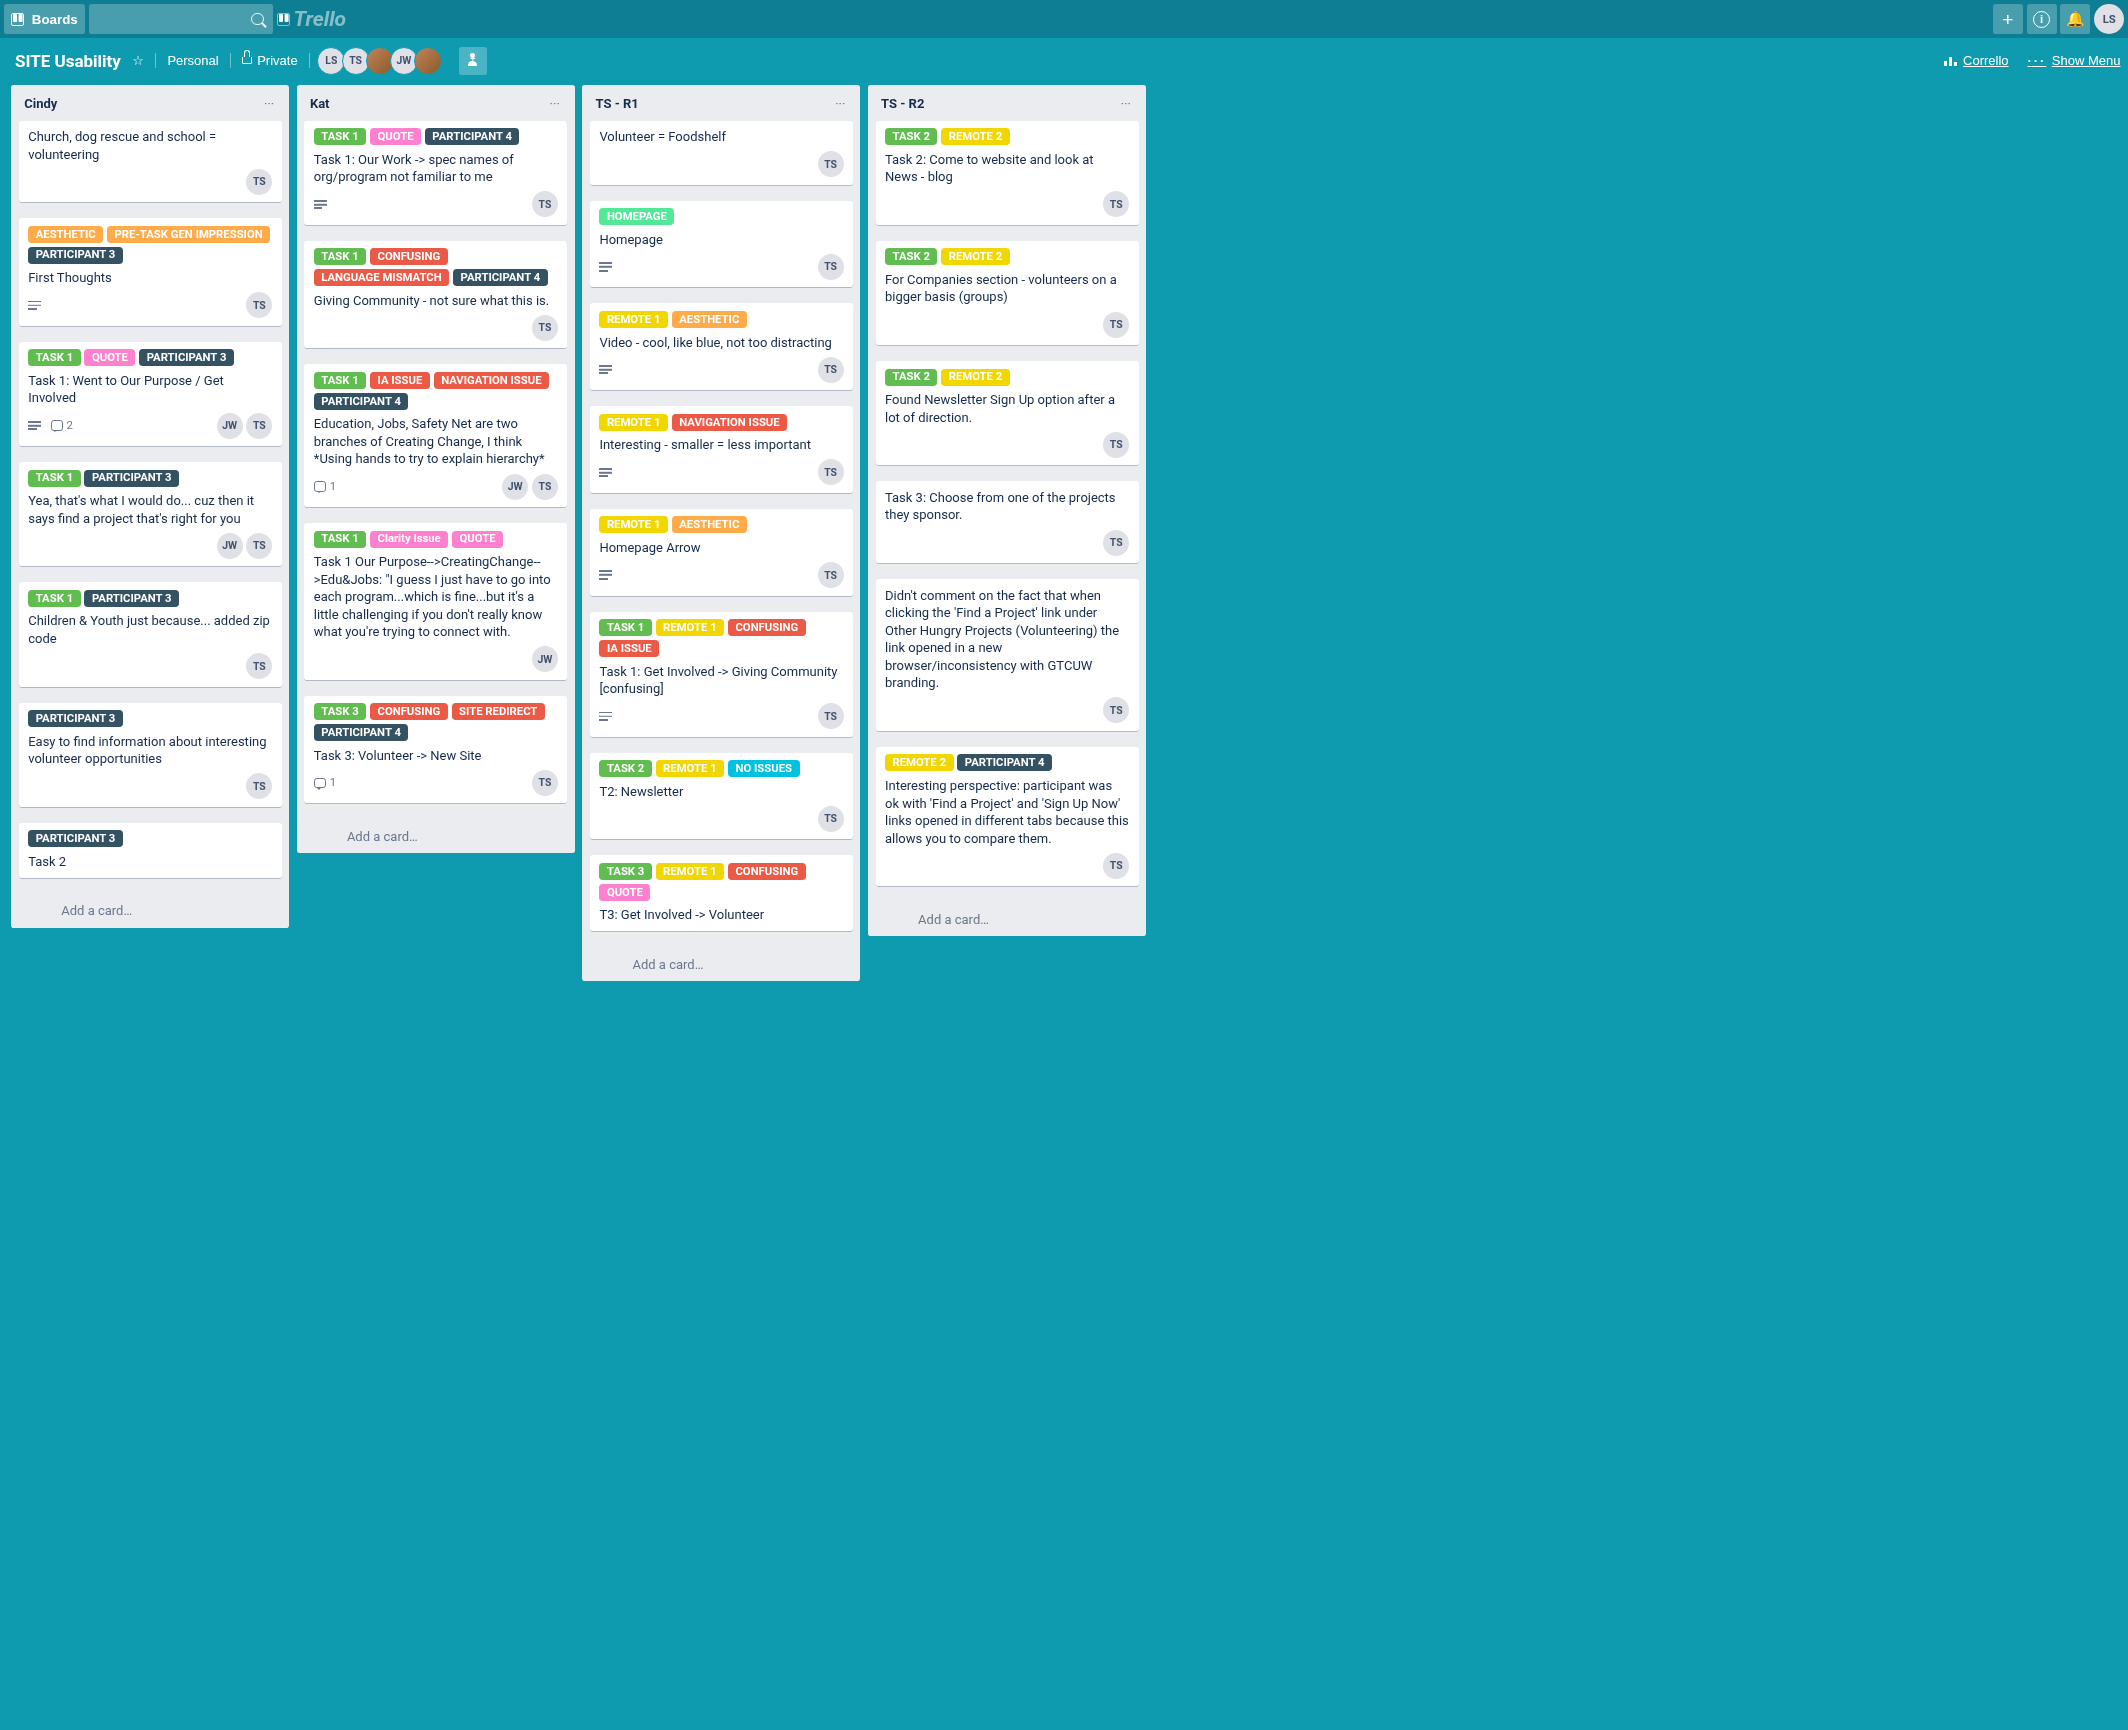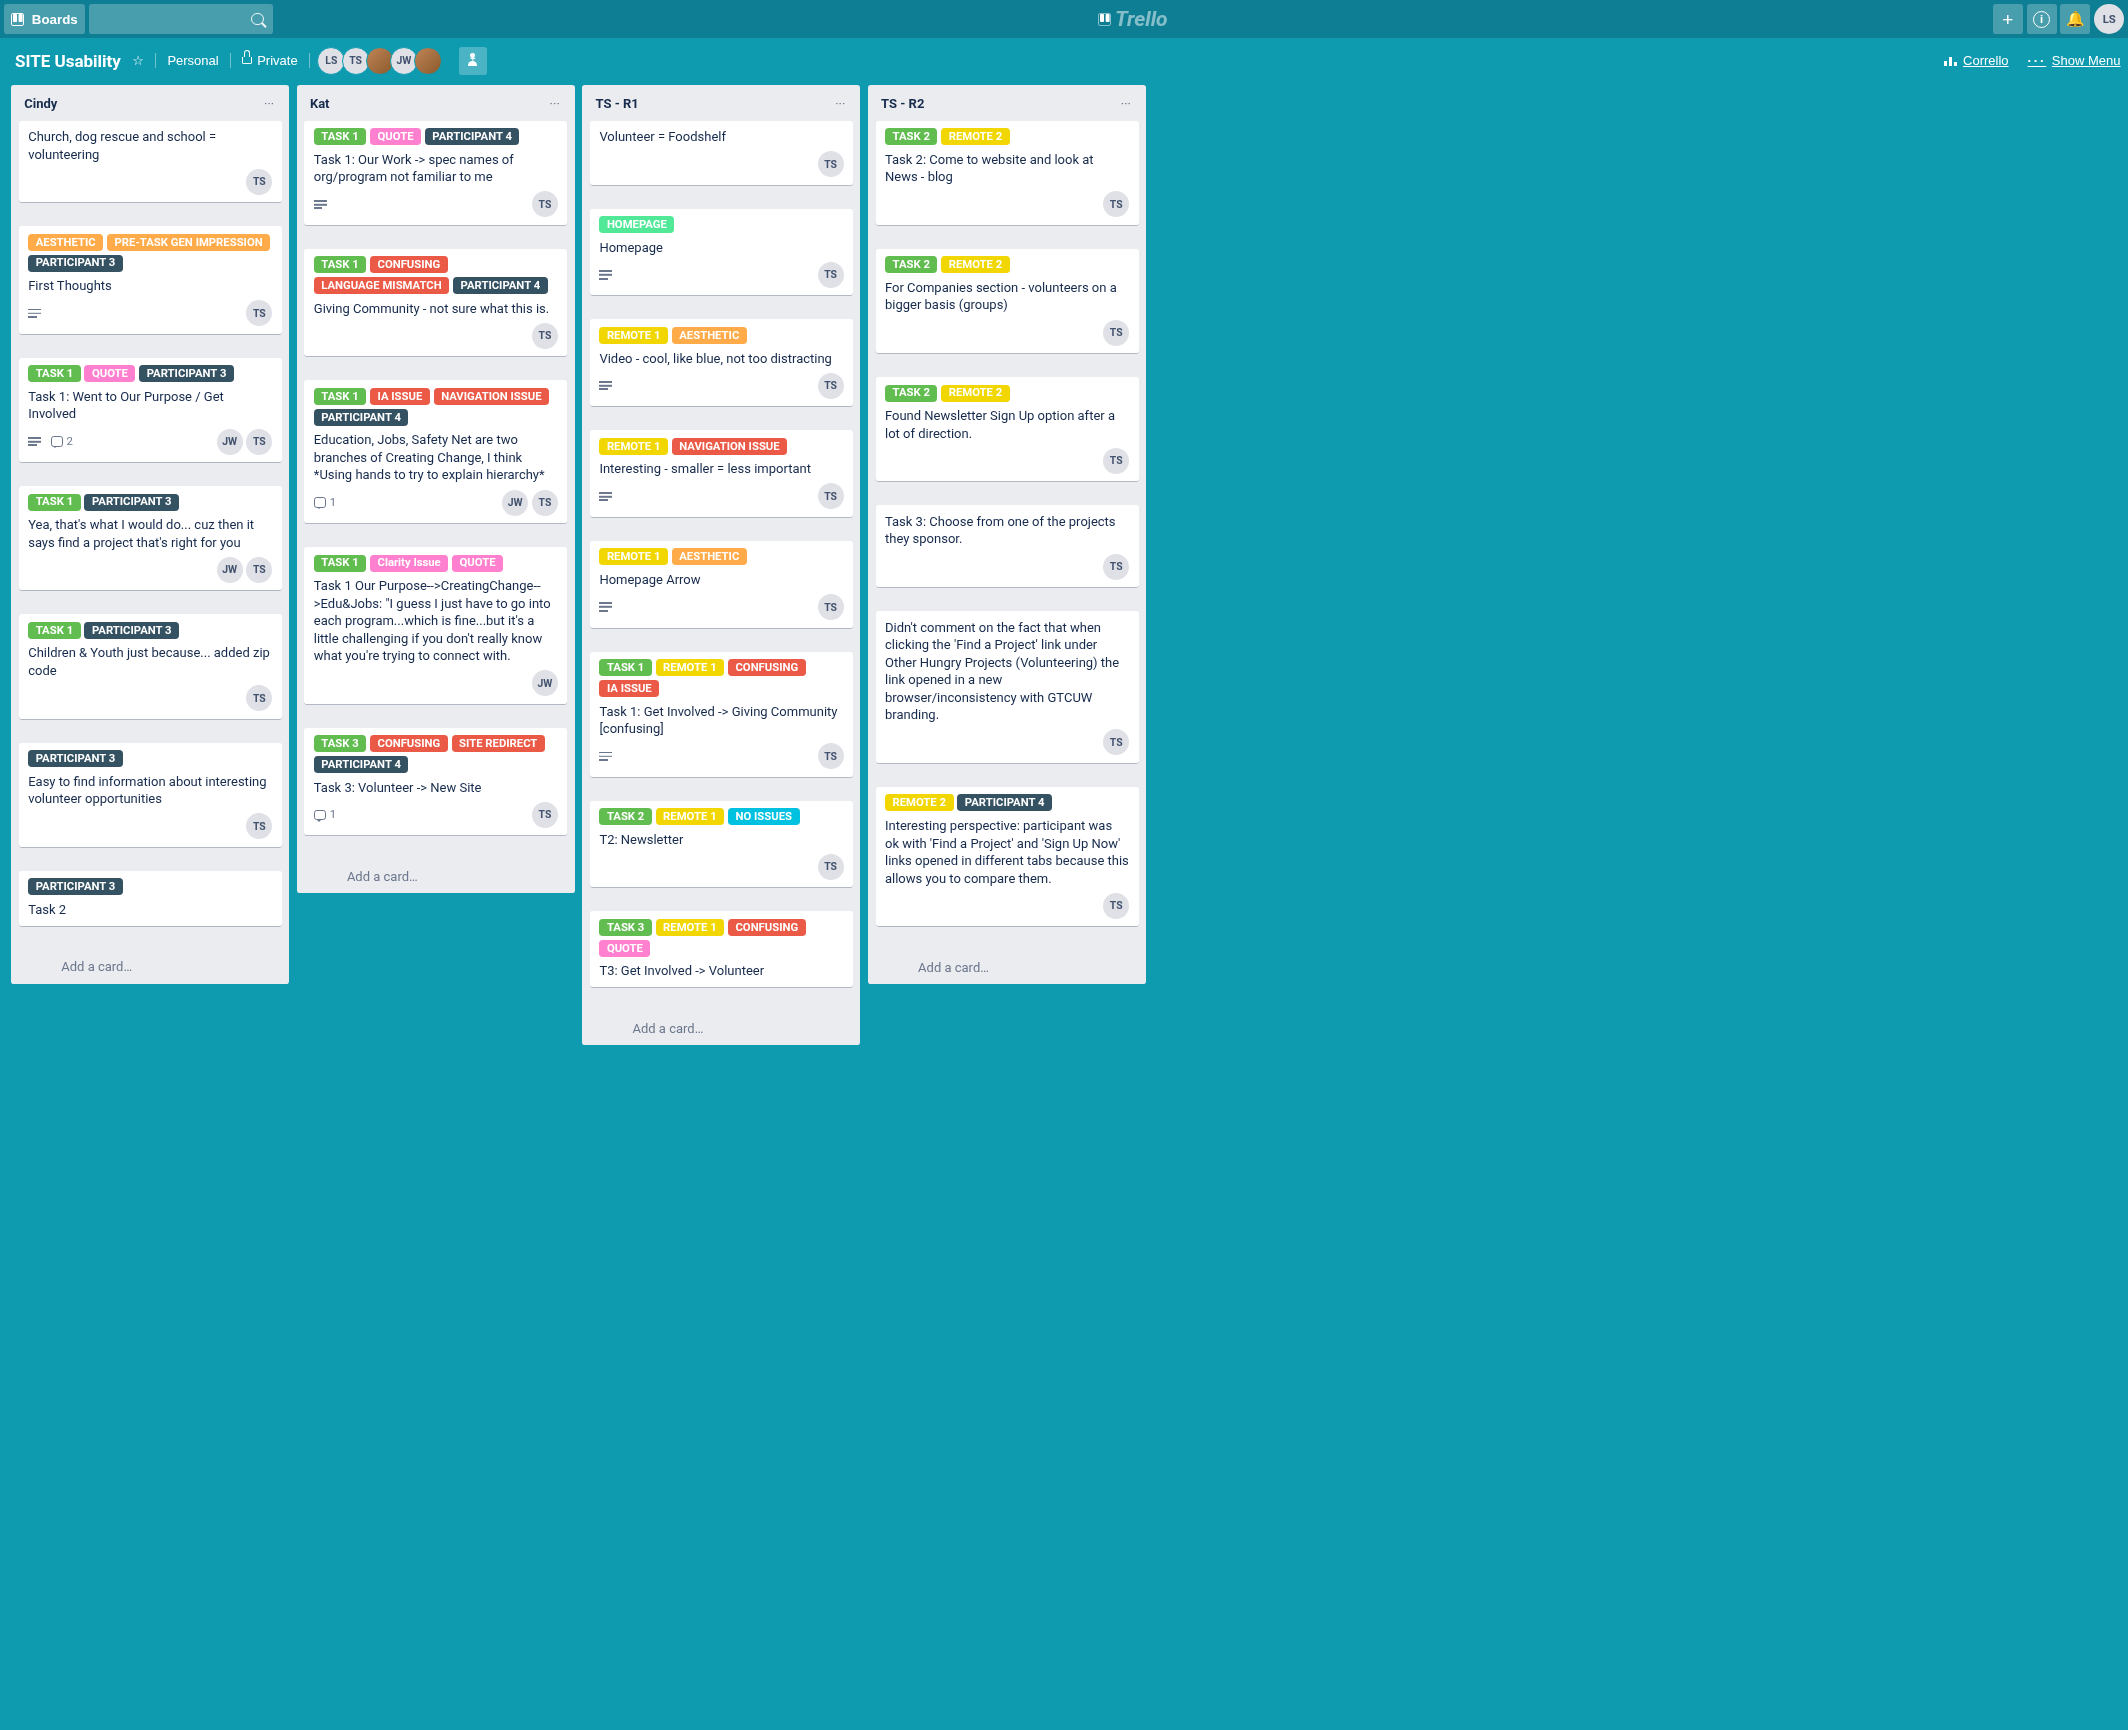--- a/index.html
+++ b/index.html
@@ -4,21 +4,21 @@
 <style>
 * { box-sizing: border-box; margin: 0; padding: 0; }
 html, body { height: 100%; font-family: -apple-system, BlinkMacSystemFont, "Segoe UI", Roboto, Helvetica, Arial, sans-serif; font-size: 13px; color: #172b4d; }
 body { background: #0e9bb0; overflow: hidden; }
 
 
 .hdr { background: #0d7e93; height: 38px; display:flex; align-items:center; padding:3.8px 3.8px; gap:3.8px; }
 .hdr-btn { background: rgba(255,255,255,.25); color:#fff; border:none; height:30px; border-radius:2.8px; display:flex; align-items:center; justify-content:center; padding:0 7.5px; font-weight:700; cursor:pointer; }
 .hdr-btn.icon { width:30px; padding:0; }
 .hdr-search { background: rgba(255,255,255,.25); height:30px; width:184px; border-radius:2.8px; display:flex; align-items:center; justify-content:flex-end; padding:0 9.4px; }
-.hdr-center { flex:1; display:flex; align-items:center; justify-content:center; }
+.hdr-center { flex:1; display:flex; align-items:center; }
 .trello-logo { color: rgba(255,255,255,.5); font-weight:700; font-size:21px; font-style:italic; display:flex; align-items:center; gap:3.8px; }
 .hdr-right { margin-left:auto; display:flex; gap:3.8px; align-items:center; }
 .avatar { width:30px; height:30px; border-radius:50%; background:#dfe1e6; color:#42526e; display:flex; align-items:center; justify-content:center; font-weight:700; font-size:11.3px; }
 .avatar.sm { width:26px; height:26px; font-size:10.4px; }
 .avatar.img { background:linear-gradient(135deg,#c08457,#8b5a2b); }
 
 
 .board-hdr { padding:7.5px 7.5px 7.5px 15px; display:flex; align-items:center; gap:11.3px; color:#fff; height:45px; }
 .board-title { font-size:17px; font-weight:700; }
 .bh-btn { color:#fff; background:transparent; border:none; font-size:13px; display:flex; align-items:center; gap:5.6px; cursor:pointer; }
@@ -30,21 +30,21 @@
 .bh-right { margin-left:auto; display:flex; align-items:flex-end; gap:19px; }
 
 
 .board { position:absolute; top:83px; left:0; right:0; bottom:0; padding:1.9px 7.5px 7.5px 7.5px; overflow-x:auto; overflow-y:hidden; white-space:nowrap; }
 .list-wrap { display:inline-block; vertical-align:top; width:278px; margin:0 3.8px; height:100%; }
 .list { background:#ebecf0; border-radius:2.8px; max-height:100%; display:flex; flex-direction:column; white-space:normal; }
 .list-hdr { padding:9.4px 11.3px 7.5px 13px; display:flex; align-items:center; }
 .list-title { font-weight:700; color:#172b4d; flex:1; }
 .list-menu { color:#6b778c; font-size:13px; padding:1.9px 3.8px; }
 .cards { padding:0 7.5px 1.9px 7.5px; overflow-y:auto; flex:1; min-height:0; }
-.card { background:#fff; border-radius:2.8px; box-shadow:0 0.9px 0 rgba(9,30,66,.25); padding:7.5px 9.4px 7.5px 9.4px; margin-bottom:24px; cursor:pointer; position:relative; }
+.card { background:#fff; border-radius:2.8px; box-shadow:0 0.9px 0 rgba(9,30,66,.25); padding:7.5px 9.4px 7.5px 9.4px; margin-bottom:16px; cursor:pointer; position:relative; }
 .labels { display:flex; flex-wrap:wrap; gap:3.8px; margin-bottom:5.6px; }
 .label { height:17px; border-radius:3.8px; padding:0 7.5px; font-size:11.3px; font-weight:700; color:#fff; display:flex; align-items:center; line-height:1; }
 .card-title { font-size:13px; color:#172b4d; line-height:1.35; }
 .card-foot { display:flex; align-items:center; margin-top:5.6px; min-height:26px; }
 .badges { display:flex; align-items:center; gap:9.4px; color:#6b778c; font-size:11.3px; }
 .members-r { margin-left:auto; display:flex; gap:3.8px; }
 .add-card { padding:7.5px 13px 9.4px 13px; color:#6b778c; cursor:pointer; border-radius:0 0 2.8px 2.8px;margin-left:37px; }
 
 
 .i { display:inline-block; }

